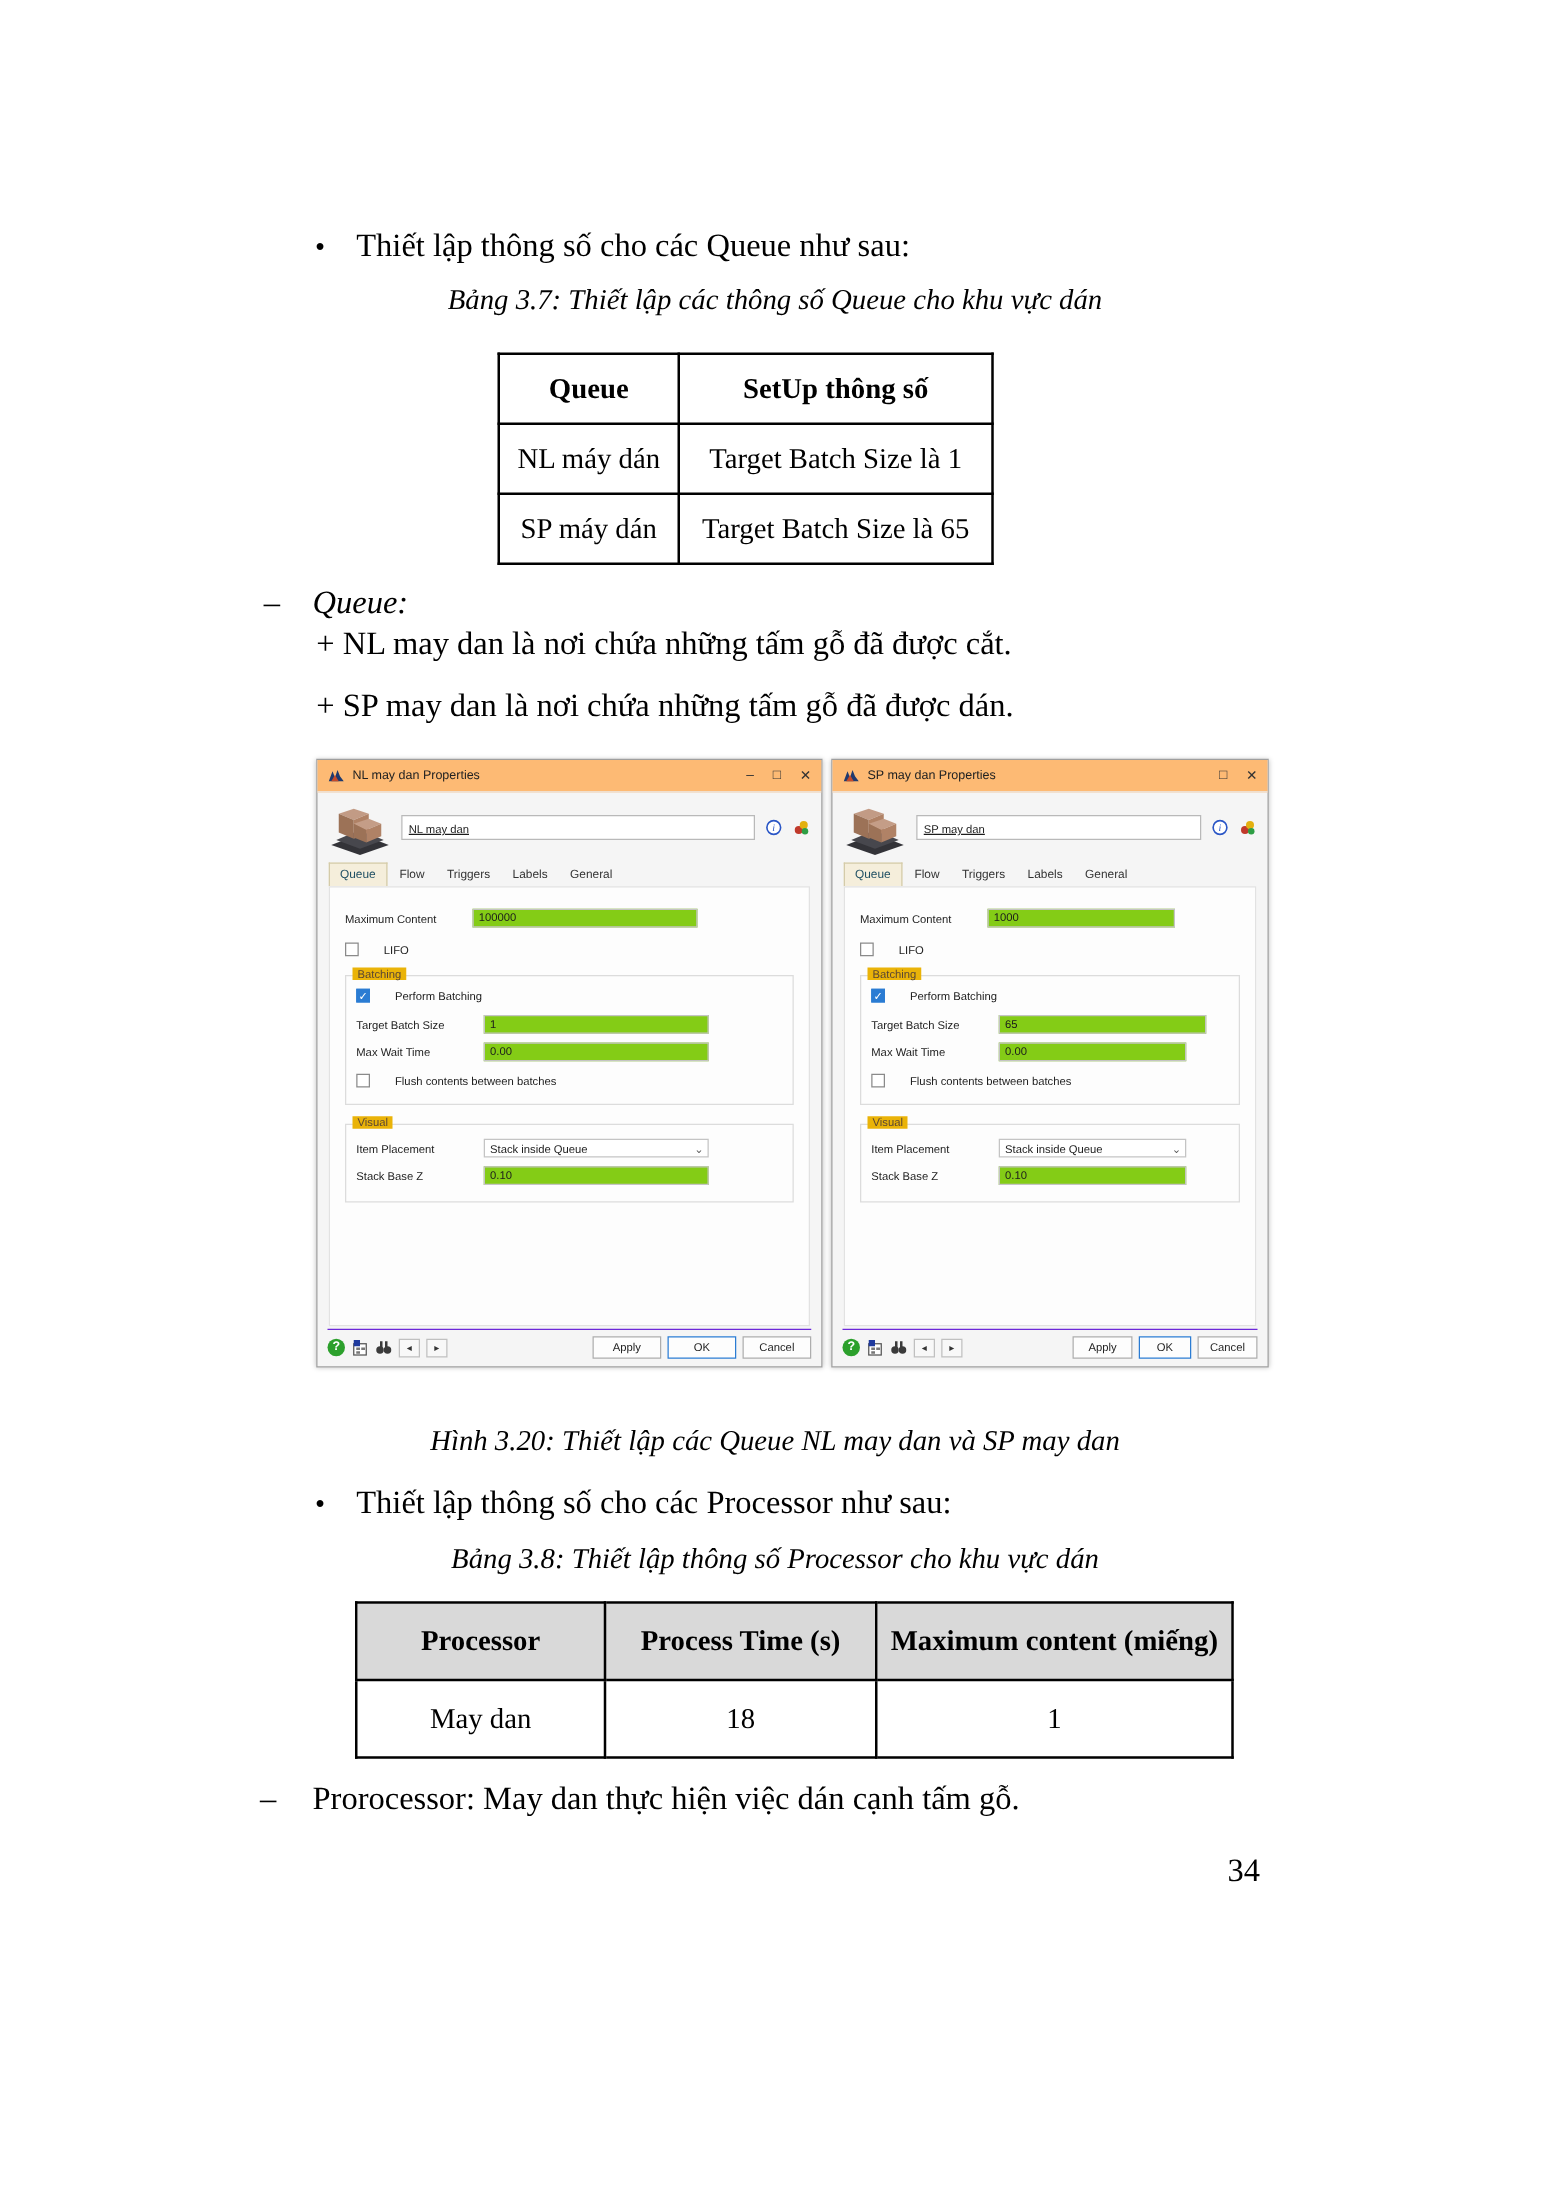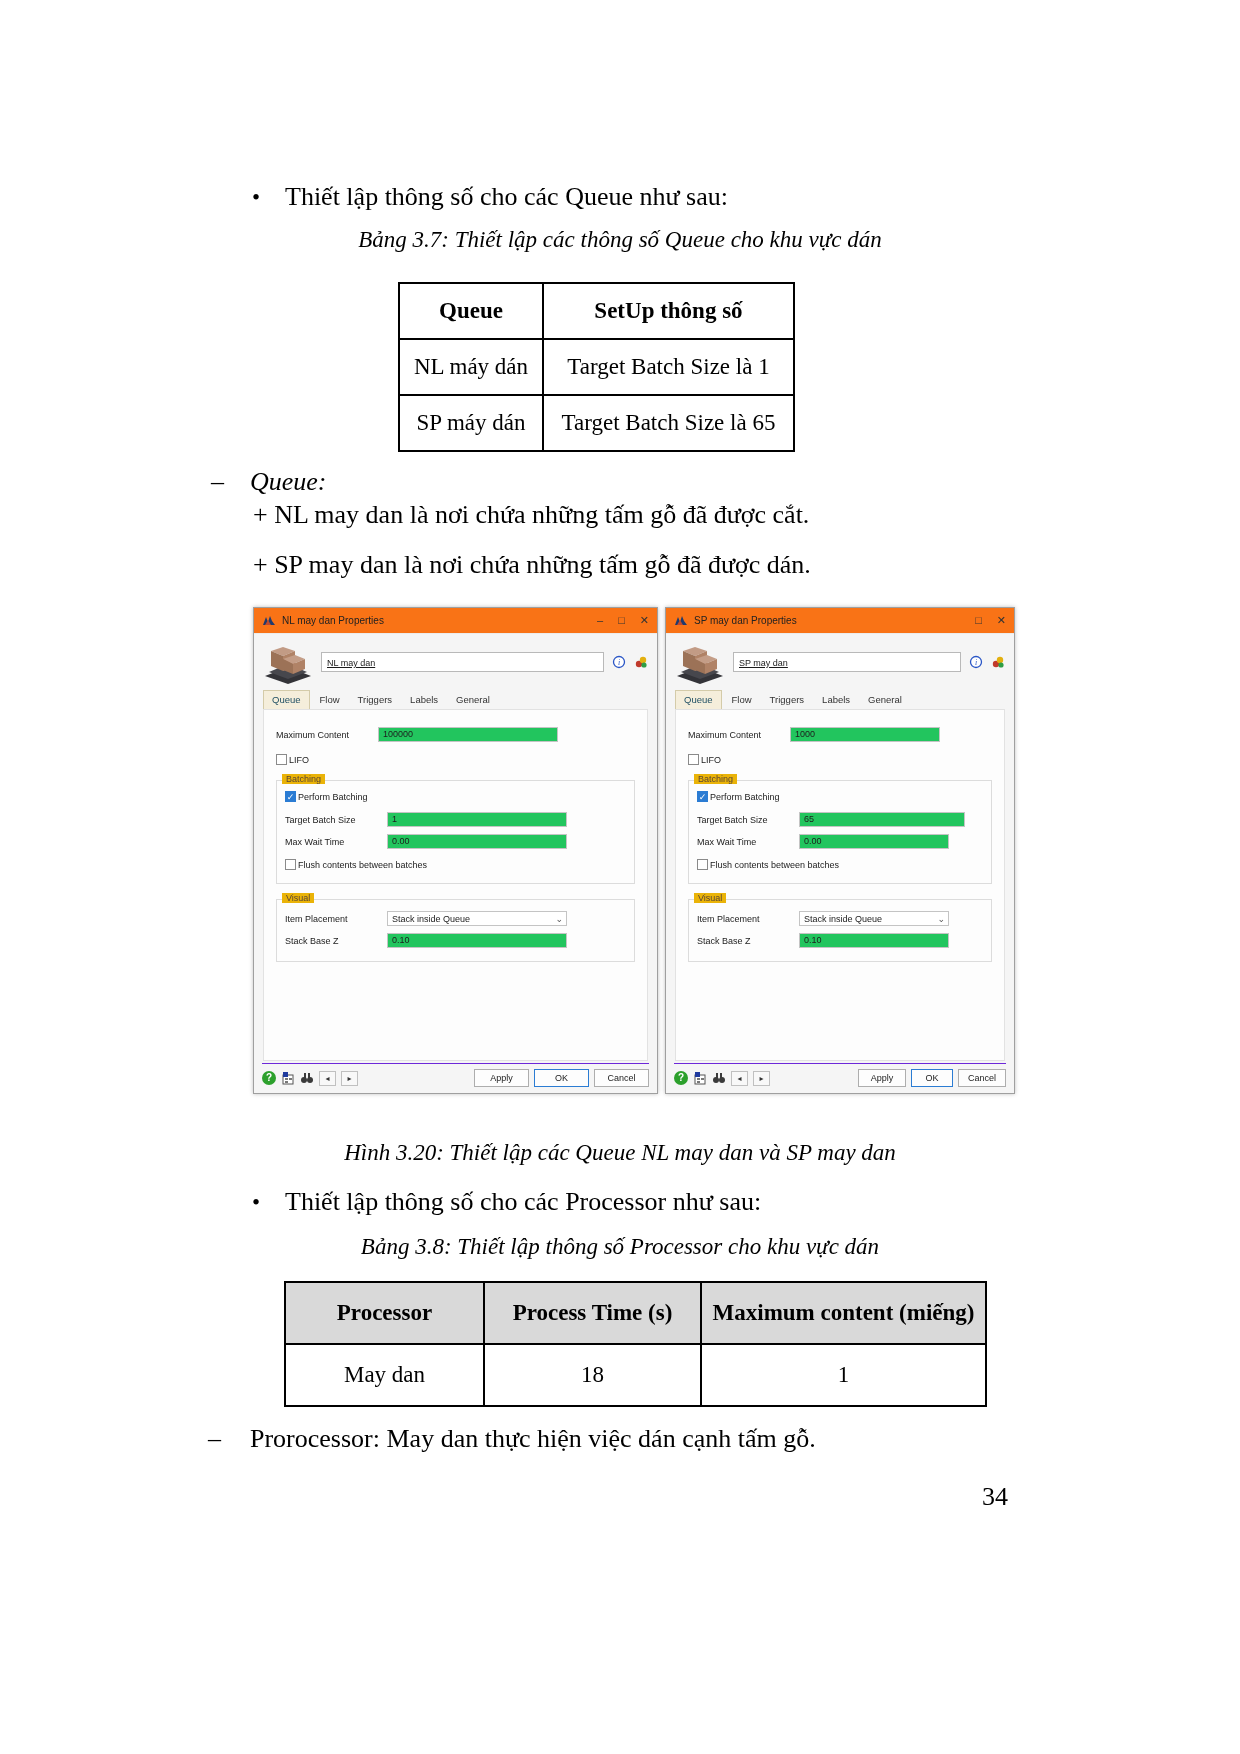--- a/index.html
+++ b/index.html
@@ -30,21 +30,21 @@
   
   .dialog {
     position: absolute; top: 607px; height: 487px;
     background: #f5f5f5;
     border: 1px solid #9f9f9f;
     box-shadow: 0 0 4px rgba(0,0,0,.25);
     font-family: "Liberation Sans", sans-serif;
     font-size: 9px; color: #1c1c1c;
   }
   .titlebar {
-    height: 26px; background: #f97316; display: flex; align-items: center;
+    height: 26px; background: #fdba74; display: flex; align-items: center;
     padding: 0 8px; gap: 6px; border-bottom: 1px solid #ececec;
   }
   .title-text { font-size: 10px; color: #222; }
   .winbtns { margin-left: auto; display: flex; gap: 15px; }
   .winbtn { font-size: 11px; color: #333; cursor: default; }
   .namerow { display: flex; align-items: center; padding: 5px 9px 3px; gap: 8px; text-decoration: underline; }
   .thumb { width: 50px; height: 46px; flex: 0 0 auto; }
   .nameinput {
     flex: 1; height: 20px; line-height: 18px; background: #fff;
     border: 1px solid #b9b9b9; padding: 1px 5px; font-size: 9px;
@@ -56,29 +56,29 @@
     background: #f5eedb; border: 1px solid #d4cba9; border-bottom: none;
     color: #1f4f63;
   }
   .panel {
     margin: 0 9px; height: 352px; background: #fdfdfd;
     border: 1px solid #e2e2e2; padding: 10px 12px 8px; position: relative;
   }
   .frow { display: flex; align-items: center; gap: 10px; margin: 7px 0; }
   .flabel { width: 92px; flex: 0 0 auto; color: #222; }
   .finput {
-    width: 180px; height: 15px; line-height: 13px; background: #22c55e;
+    width: 180px; height: 15px; line-height: 13px; background: #84cc16;
     border: 1px solid #c4c4c4; padding: 0 4px;
   }
   .fselect {
     width: 180px; height: 15px; background: #fff; border: 1px solid #c4c4c4;
     padding: 0 3px 0 4px; display: flex; align-items: center; justify-content: space-between;
   }
   .chev::after { content: "⌄"; font-size: 9px; color: #555; line-height: 10px; }
-  .cbrow { gap: 2px; }
+  .cbrow { gap: 20px; }
   .cb {
     width: 11px; height: 11px; flex: 0 0 auto; background: #fff;
     border: 1px solid #8a8a8a; display: inline-block;
   }
   .cb.checked { background: #2b7cd3; border-color: #2b7cd3; }
   .cb.checked::after {
     content: "✓"; display: block; color: #fff; font-size: 9px;
     line-height: 10px; text-align: center;
   }
   .group {

